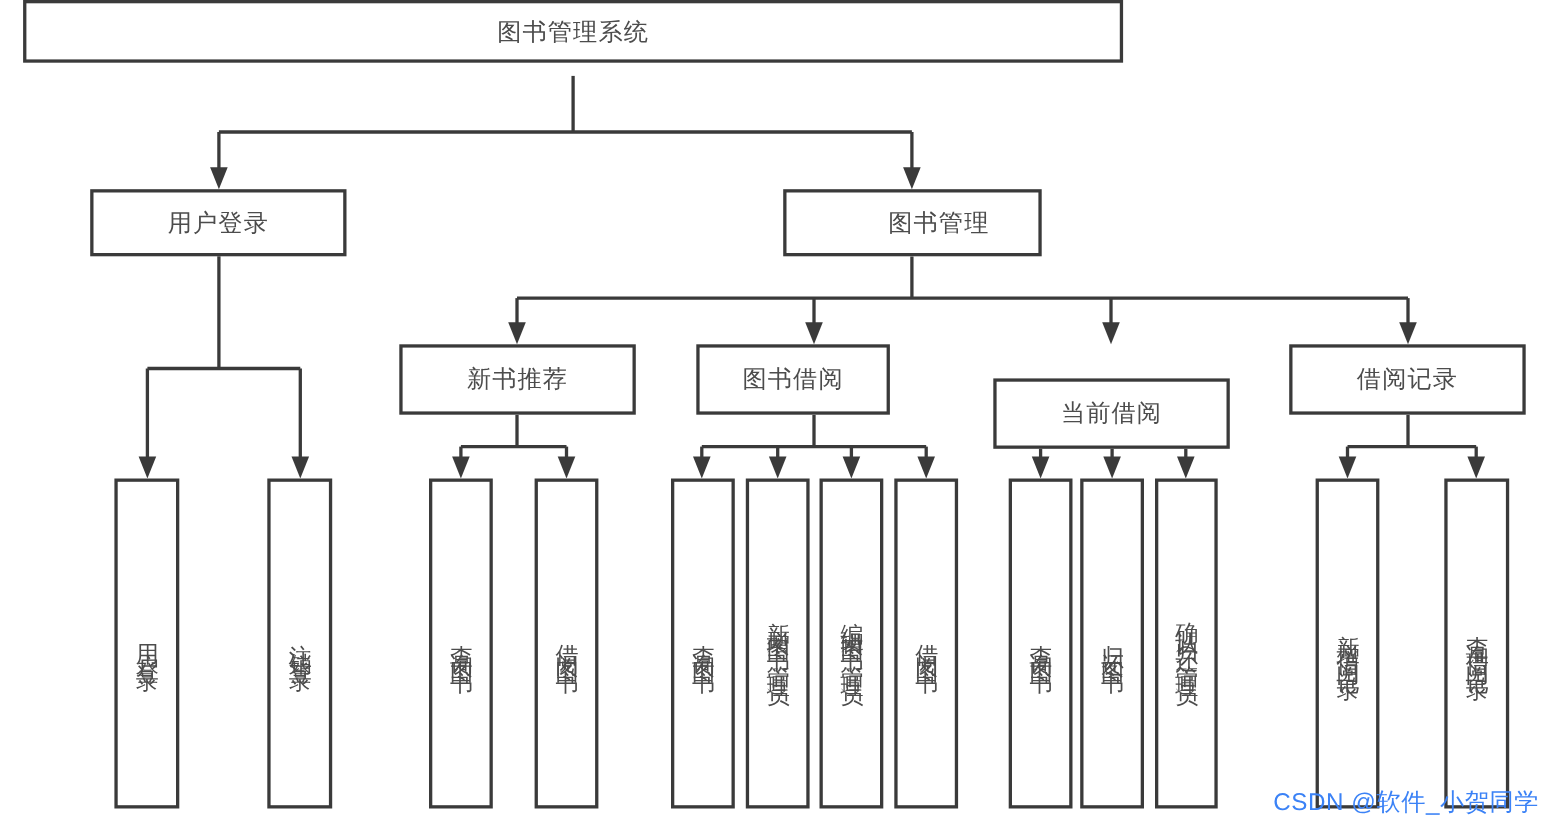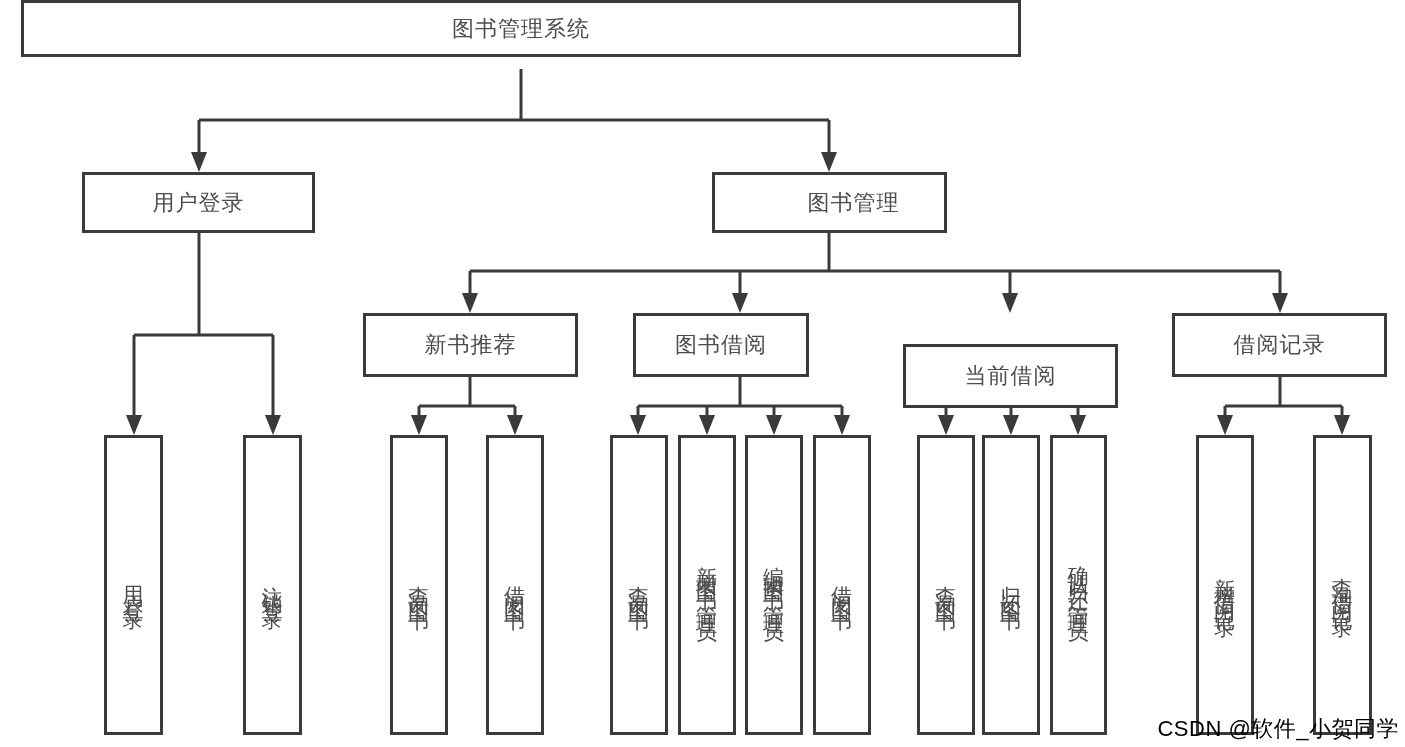--- a/index.html
+++ b/index.html
@@ -45,21 +45,21 @@
     font-size: 21px;
     letter-spacing: 8px;
     line-height: 1;
     white-space: nowrap;
   }
   .watermark {
     position: absolute;
     right: 6px;
     bottom: 3px;
     font-size: 22px;
-    color: #000000;
+    color: #3b82f6;
     z-index: 3;
     letter-spacing: 0.5px;
     white-space: nowrap;
   }
 </style>
 </head>
 <body>
 
 <div class="canvas">
 

